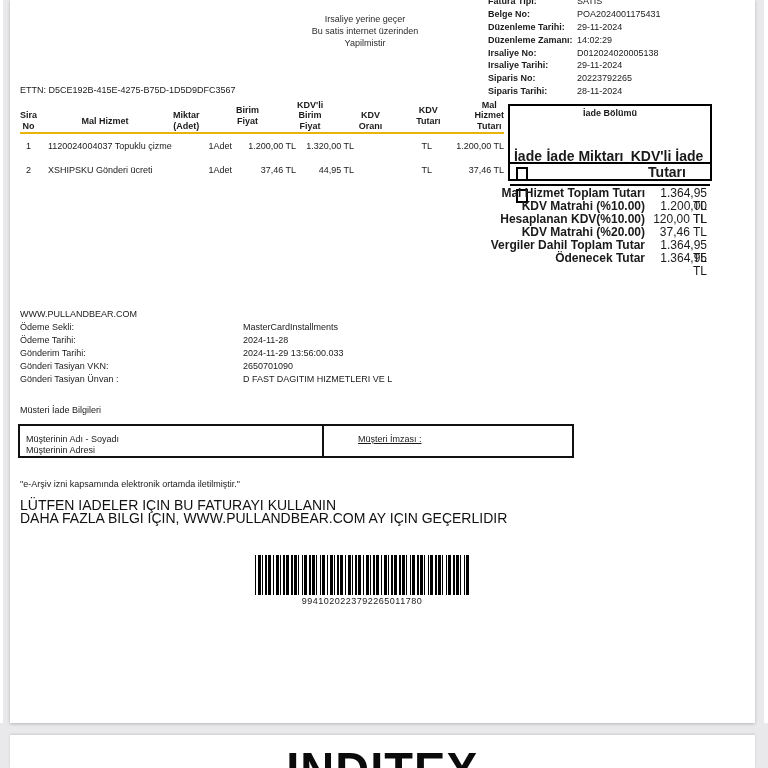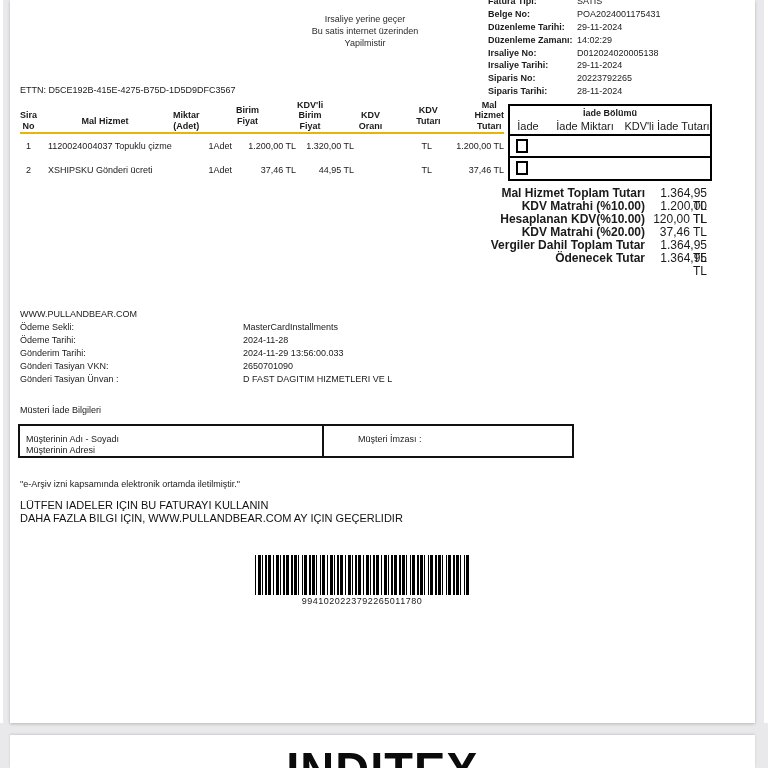--- a/index.html
+++ b/index.html
@@ -41,21 +41,21 @@
   .c-unitk { width:60px; text-align:right; padding-right:4px; }
   .c-rate { width:40px; text-align:right; }
   .c-kdvt { width:46px; text-align:right; padding-right:12px; }
   .c-tot { width:60px; text-align:right; }
 
   
   .iade-box { position:absolute; left:498px; top:104px; width:204px; height:77px;
               border:2px solid #000; background:#fff; }
   .iade-title { text-align:center; font-size:9px; font-weight:bold; 
                 padding-top:2px; height:14px; }
-  .iade-cols { display:flex; font-size:11px; font-weight:normal; height:14px; }
+  .iade-cols { display:flex; font-size:14px; font-weight:bold; height:14px;margin-top:28px; }
   .iade-cols .ic0 { width:36px; text-align:center; }
   .iade-cols .ic1 { width:78px; text-align:center; }
   .iade-cols .ic2 { flex:1; text-align:center; }
   .iade-row { height:21.5px; border-top:2px solid #000; position:relative; }
   .chk { position:absolute; left:6px; top:3px; width:12px; height:14px;
          border:2px solid #000; background:#fff; }
 
   
   .totals { position:absolute; left:420px; top:187px; width:277px; }
   .tot-row { display:flex; height:13px; font-size:12px; line-height:13px; }
@@ -67,24 +67,24 @@
   .ship-row { display:flex; height:13px; font-size:9px; line-height:13px; }
   .ship-row .lbl { width:223px; }
   .ship-row .val { flex:1; }
 
   
   .custret-title { position:absolute; left:10px; top:405px; font-size:9px; }
   .custbox { position:absolute; left:8px; top:424px; width:556px; height:34px;
              border:2px solid #111; display:flex;gap:28px; }
   .custbox .cell1 { width:304px; border-right:2px solid #111; padding:8px 0 0 6px;
                     font-size:9px; line-height:11px; }
-  .custbox .cell2 { flex:1; padding:8px 0 0 6px; font-size:9px; }
+  .custbox .cell2 { flex:1; padding:8px 0 0 6px; font-size:9px;text-decoration:underline; }
 
   .quote { position:absolute; left:10px; top:479px; font-size:9px; }
-  .footer { position:absolute; left:10px; top:499px; font-size:11px; line-height:13px; color:#111; }
+  .footer { position:absolute; left:10px; top:499px; font-size:14px; line-height:13px; color:#111; }
 
   
   .barcode-wrap { position:absolute; left:245px; top:555px; width:214px; text-align:center; }
   .barcode { width:214px; height:40px;
     background:repeating-linear-gradient(90deg,
       #000 0px,#000 1.5px,#fff 1.5px,#fff 3px,
       #000 3px,#000 6px,#fff 6px,#fff 7px,
       #000 7px,#000 8px,#fff 8px,#fff 10.5px,
       #000 10.5px,#000 12px,#fff 12px,#fff 13px,
       #000 13px,#000 16px,#fff 16px,#fff 18px); }

